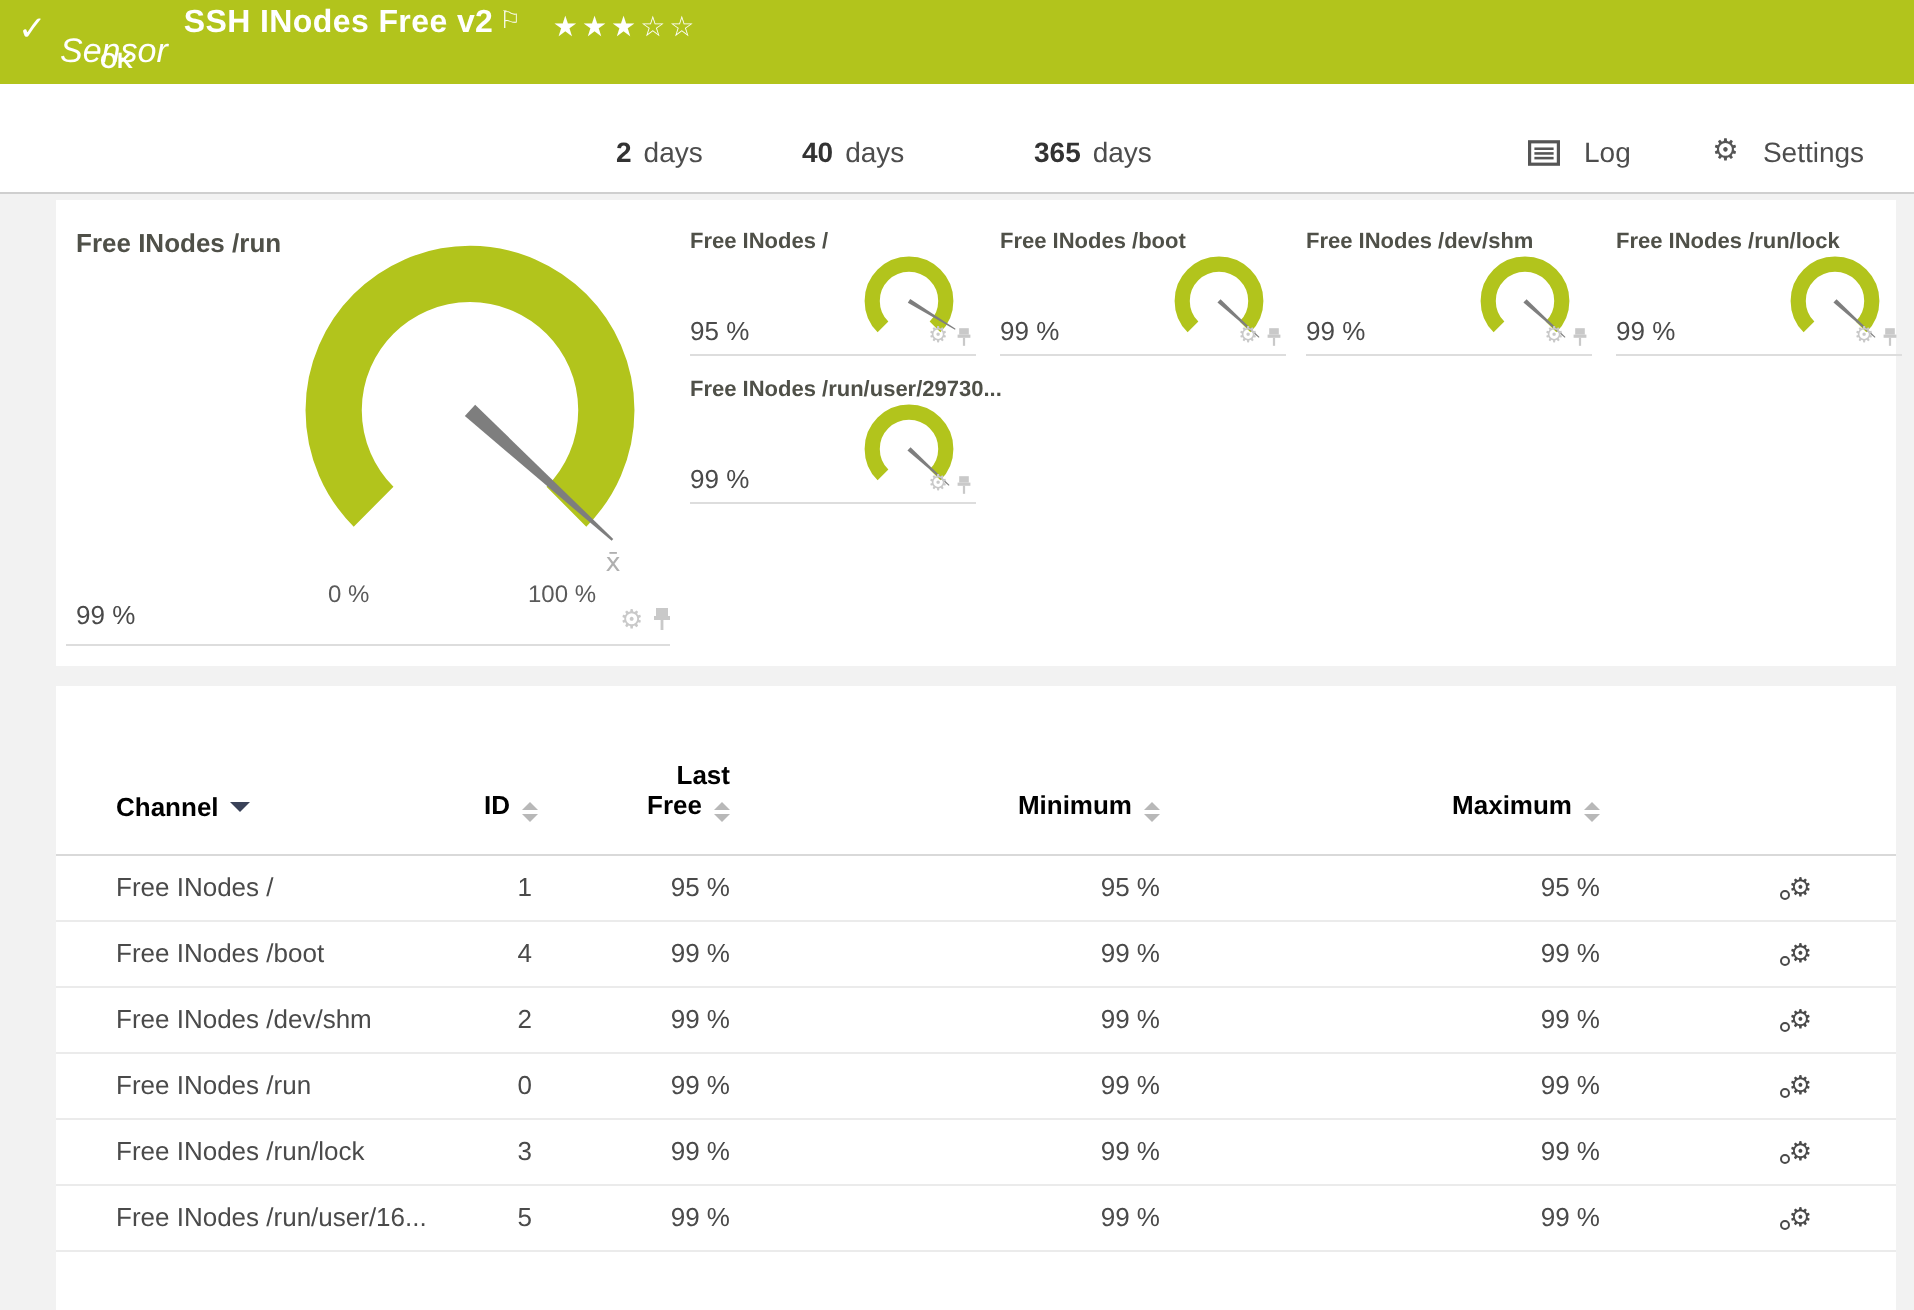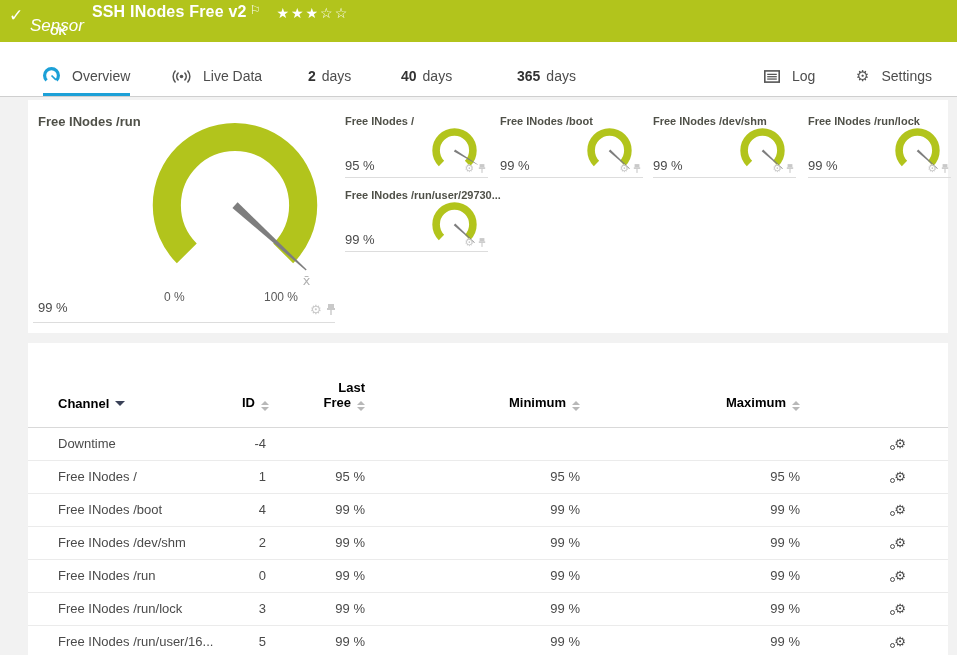--- a/index.html
+++ b/index.html
@@ -89,40 +89,20 @@
     <div class="titlerow">
       <span class="kind">Sensor</span>
       <span class="sensor-title">SSH INodes Free v2</span>
       <span class="flag">⚐</span>
       <span class="stars"><span>★★★</span><span>☆☆</span></span>
     </div>
     <span class="okstate">OK</span>
   </div>
 
   <div class="tabbar">
-    <div class="tab t0 active">
-      <span class="ticon blue">
-        <svg width="17" height="17" viewBox="-8 -8 16 16">
-            <path d="M -4.6 4.6 A 6.5 6.5 0 1 1 4.6 4.6" stroke="currentColor" stroke-width="3" fill="none"></path>
-            <line x1="0" y1="0" x2="4.2" y2="4.2" stroke="currentColor" stroke-width="1.6"></line>
-          </svg>
-      </span>
-      <span class="b"></span>
-      <span>Overview</span>
-    </div>
-    <div class="tab t1">
-      <span class="ticon">
-        <svg width="19" height="15" viewBox="-9 -7 18 14">
-            <circle cx="0" cy="0" r="1.7" fill="currentColor"></circle>
-            <path d="M -3.2 -3.2 A 4.5 4.5 0 0 0 -3.2 3.2 M -6 -5.2 A 8 8 0 0 0 -6 5.2 M 3.2 -3.2 A 4.5 4.5 0 0 1 3.2 3.2 M 6 -5.2 A 8 8 0 0 1 6 5.2" stroke="currentColor" stroke-width="1.4" fill="none" stroke-linecap="round"></path>
-          </svg>
-      </span>
-      <span class="b"></span>
-      <span>Live Data</span>
-    </div>
     <div class="tab t2">
       <span class="b">2</span>
       <span>days</span>
     </div>
     <div class="tab t3">
       <span class="b">40</span>
       <span>days</span>
     </div>
     <div class="tab t4">
       <span class="b">365</span>
@@ -295,28 +275,20 @@
               </span></th>
           <th><span>Maximum</span><span class="sort">
                 <i class="up"></i>
                 <i class="dn"></i>
               </span></th>
           <th></th>
         </tr>
       </thead>
       <tbody>
         <tr>
-          <td class="ch-cell">Downtime</td>
-          <td>-4</td>
-          <td></td>
-          <td></td>
-          <td></td>
-          <td class="set-cell"><span class="gearduo">⚙</span></td>
-        </tr>
-        <tr>
           <td class="ch-cell">Free INodes /</td>
           <td>1</td>
           <td>95 %</td>
           <td>95 %</td>
           <td>95 %</td>
           <td class="set-cell"><span class="gearduo">⚙</span></td>
         </tr>
         <tr>
           <td class="ch-cell">Free INodes /boot</td>
           <td>4</td>

